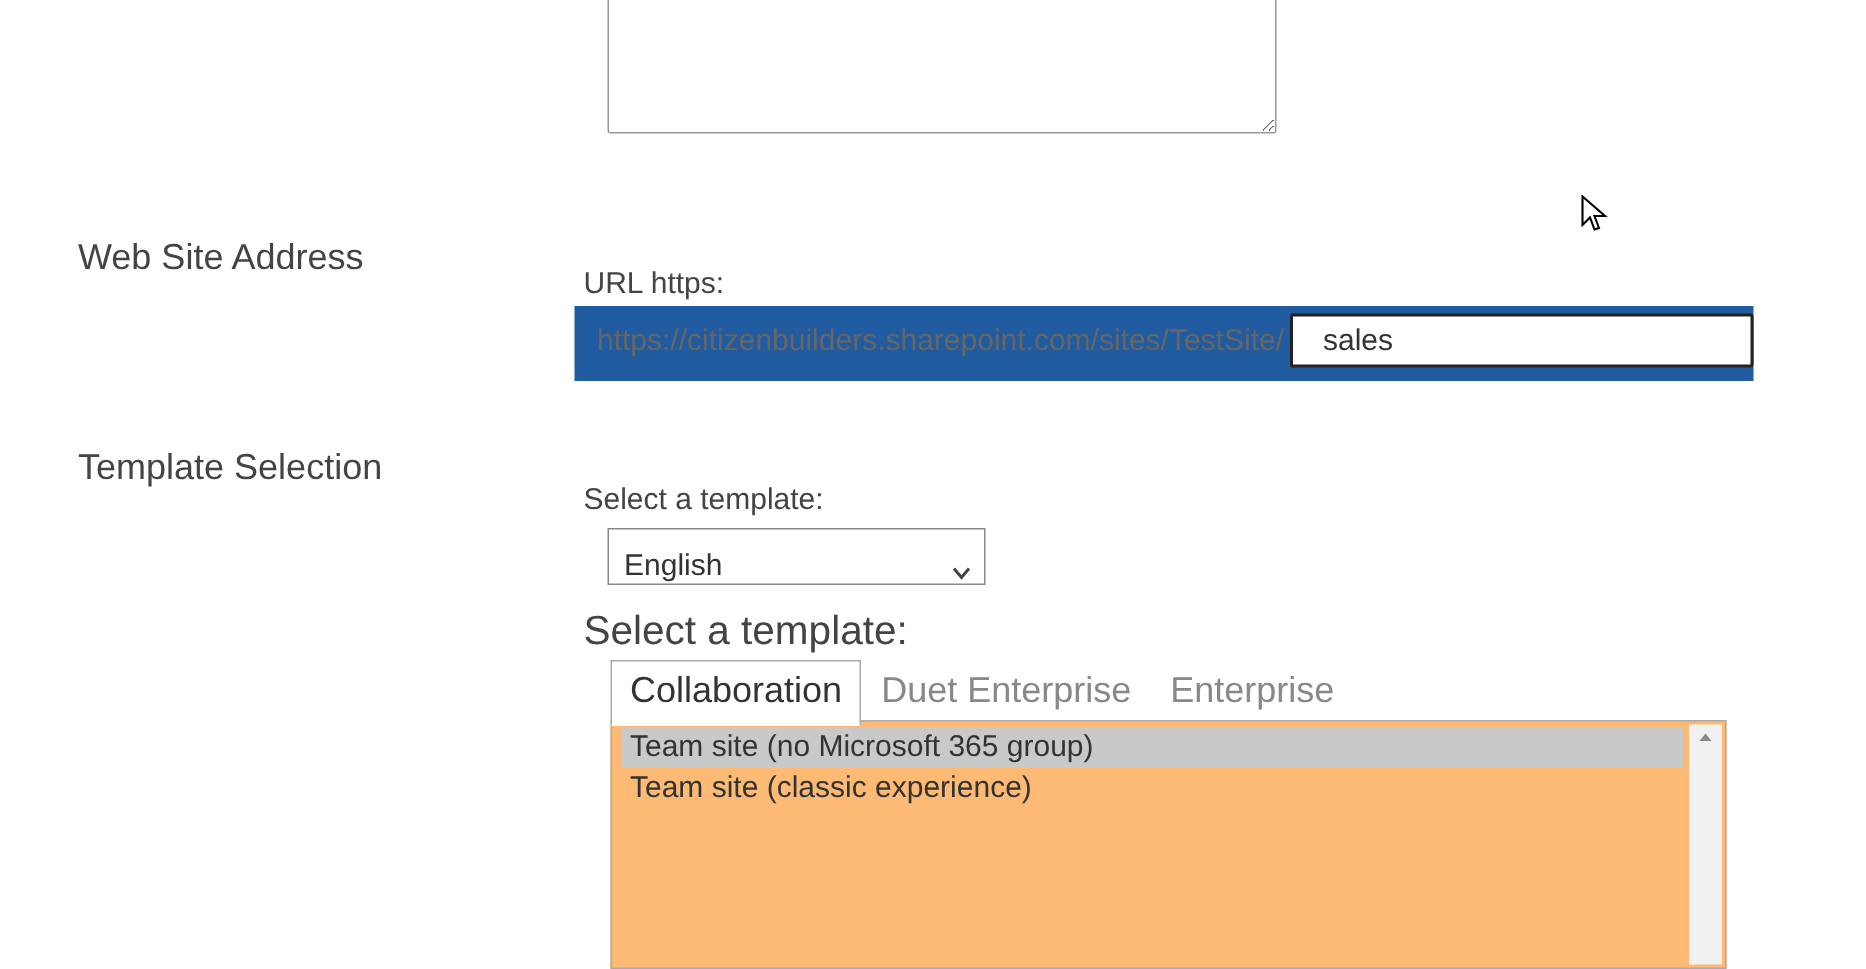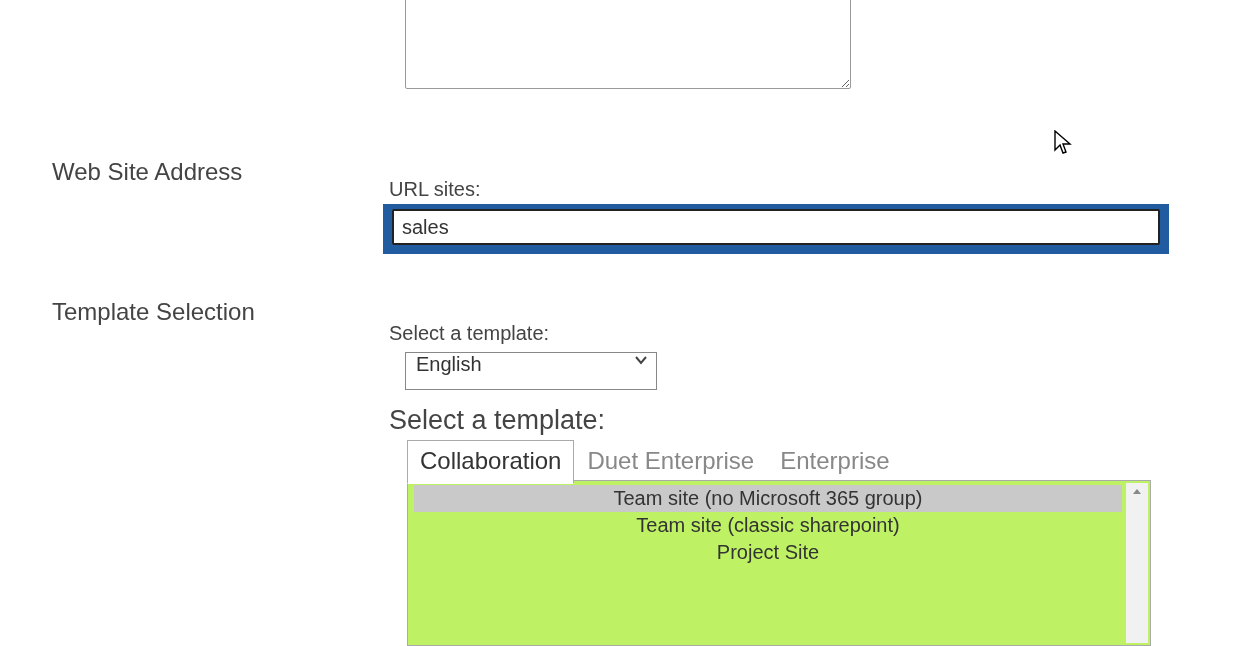--- a/index.html
+++ b/index.html
@@ -64,41 +64,41 @@
       white-space: nowrap;
     }
     .url-input {
       flex: 1;
       height: 36px;
       border: 2px solid #222;
       border-radius: 2px;
       background: #fff;
       font-size: 20px;
       color: #333;
-      padding: 2px 8px;
+      padding: 2px 20px;
       outline: none;
     }
 
     .lang-label {
       position: absolute;
       top: 322px;
       left: 389px;
       font-size: 20px;
       color: #444;
     }
     .lang-select-wrap {
       position: absolute;
       top: 352px;
       left: 405px;
       width: 252px;
       height: 38px;
       border: 1px solid #888;
       background: #fff;
       display: flex;
-      align-items: flex-start;
+      align-items: flex-end;
       justify-content: space-between;
       padding: 0 8px 0 10px;
       font-size: 20px;
       color: #333;
       cursor: pointer;
     }
     .chev {
       width: 14px;
       height: 14px;
     }
@@ -137,24 +137,23 @@
       z-index: 2;
     }
 
     .tmpl-list-wrap {
       position: absolute;
       top: 480px;
       left: 407px;
       width: 744px;
       height: 166px;
       border: 1px solid #aaa;
-      background: #bef264;
+      background: #fdba74;
       overflow: hidden;
       z-index: 1;
-      text-align: center;
     }
     .tmpl-list {
       position: absolute;
       left: 6px;
       right: 28px;
       top: 4px;
       bottom: 4px;
     }
     .tmpl-item {
       font-size: 20px;
@@ -197,24 +196,25 @@
   </style>
 </head>
 <body>
 
 <textarea class="desc-area" style=""></textarea>
 
 <div class="left-col web-address">Web Site Address</div>
 
 <div class="left-col template-sel">Template Selection</div>
 
-<div class="url-label">URL sites:</div>
+<div class="url-label">URL https:</div>
 
 <div class="url-highlight">
   <div class="url-inner">
+    <span class="url-prefix">https://citizenbuilders.sharepoint.com/sites/TestSite/</span>
     <input class="url-input" type="text" value="sales" style="">
   </div>
 </div>
 
 <div class="lang-label">Select a template:</div>
 
 <div class="lang-select-wrap">
   <span>English</span>
   <span class="chev">
     <svg viewBox="0 0 14 14" width="14" height="14">
@@ -227,22 +227,21 @@
 
 <div class="tabs">
   <div class="tab active">Collaboration</div>
   <div class="tab">Duet Enterprise</div>
   <div class="tab">Enterprise</div>
 </div>
 
 <div class="tmpl-list-wrap">
   <div class="tmpl-list">
     <div class="tmpl-item selected">Team site (no Microsoft 365 group)</div>
-    <div class="tmpl-item">Team site (classic sharepoint)</div>
-    <div class="tmpl-item">Project Site</div>
+    <div class="tmpl-item">Team site (classic experience)</div>
   </div>
   <div class="scrollbar">
     <div class="scroll-arrow up">
       <svg viewBox="0 0 10 10" width="10" height="10">
           <path d="M1 7 L5 2 L9 7 Z" fill="#888"></path>
         </svg>
     </div>
   </div>
 </div>
 

